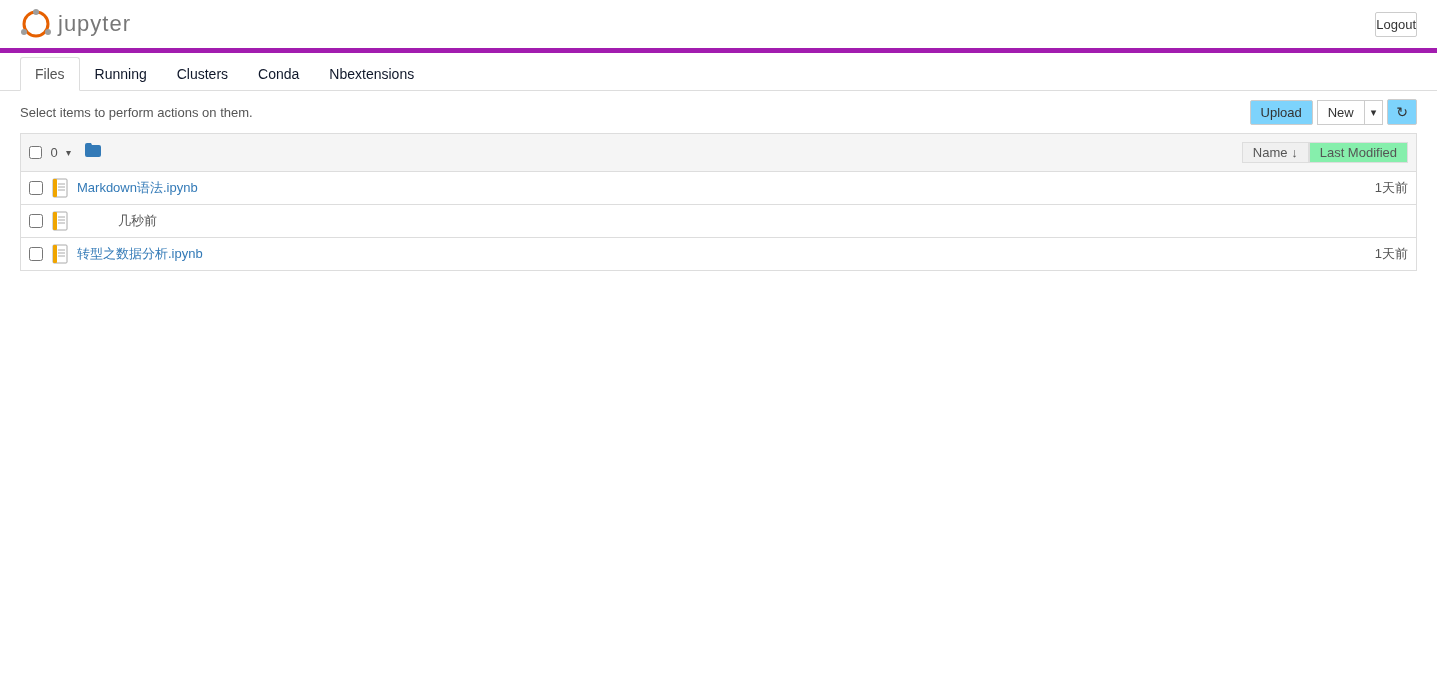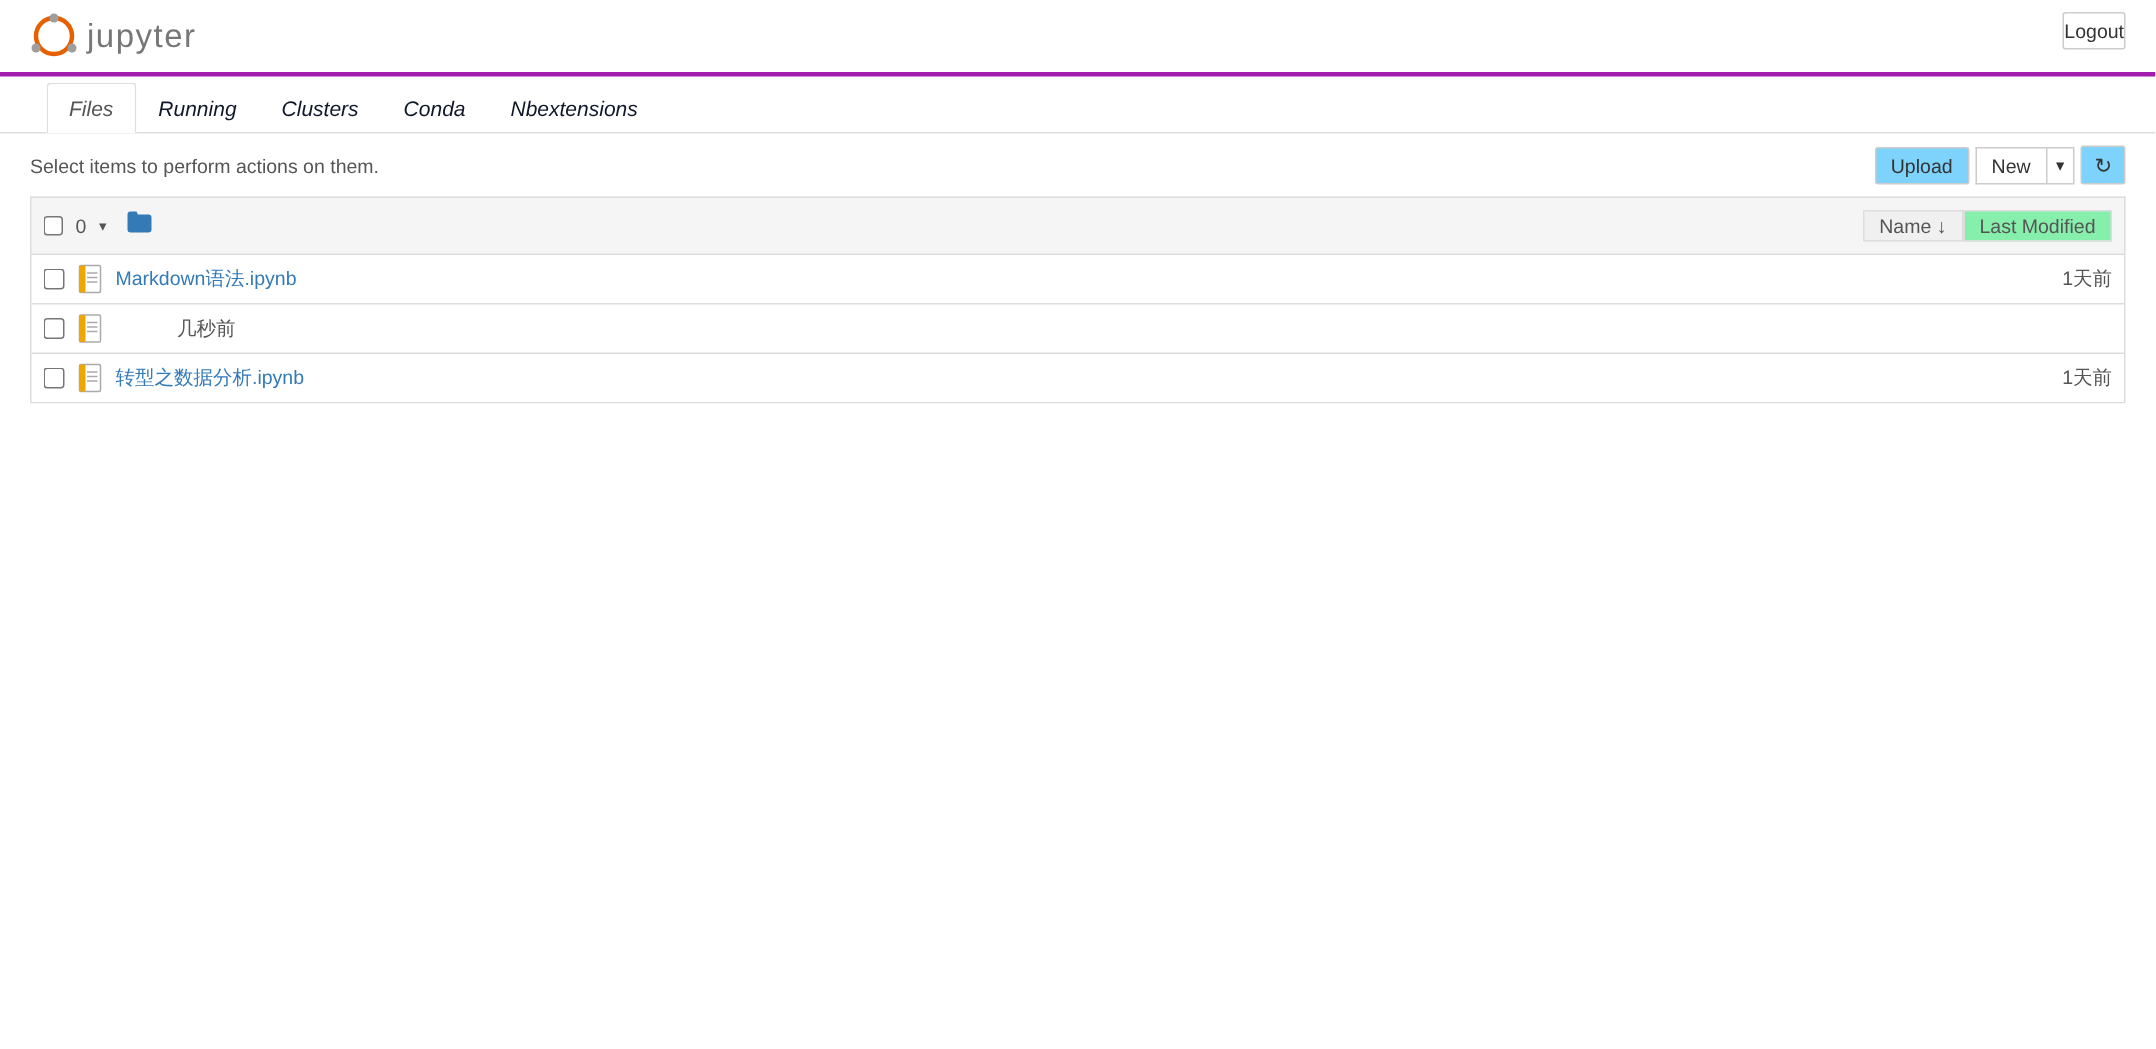--- a/index.html
+++ b/index.html
@@ -1,24 +1,24 @@
 <!DOCTYPE html>
 <html><head>
   <meta charset="utf-8">
   <style>
     * { box-sizing: border-box; margin: 0; padding: 0; }
     body { font-family: "Helvetica Neue", Arial, sans-serif; font-size: 13px; color: #333; background: #fff; }
 
     
     #header {
       display: flex;
-      align-items: flex-start;
+      align-items: center;
       justify-content: space-between;
       padding: 8px 20px;
-      border-bottom: 3px solid #a21caf;
+      border-bottom: 5px solid #a21caf;
     }
     #logo-area {
       display: flex;
       align-items: center;
       gap: 6px;
     }
     #jupyter-logo {
       width: 32px;
       height: 32px;
     }
@@ -35,23 +35,22 @@
       font-size: 13px;
       cursor: pointer;
       border-radius: 2px;
       color: #333;
     }
 
     
     #tabs-bar {
       display: flex;
       border-bottom: 1px solid #ddd;
-      padding: 0 31px;
+      padding: 0 20px;
       margin-top: 4px;
-      font-style: italic;
     }
     .tab-item {
       padding: 8px 14px;
       cursor: pointer;
       font-size: 14px;
       color: #0f172a;
       border: 1px solid transparent;
       margin-bottom: -1px;
       text-decoration: none;
     }

